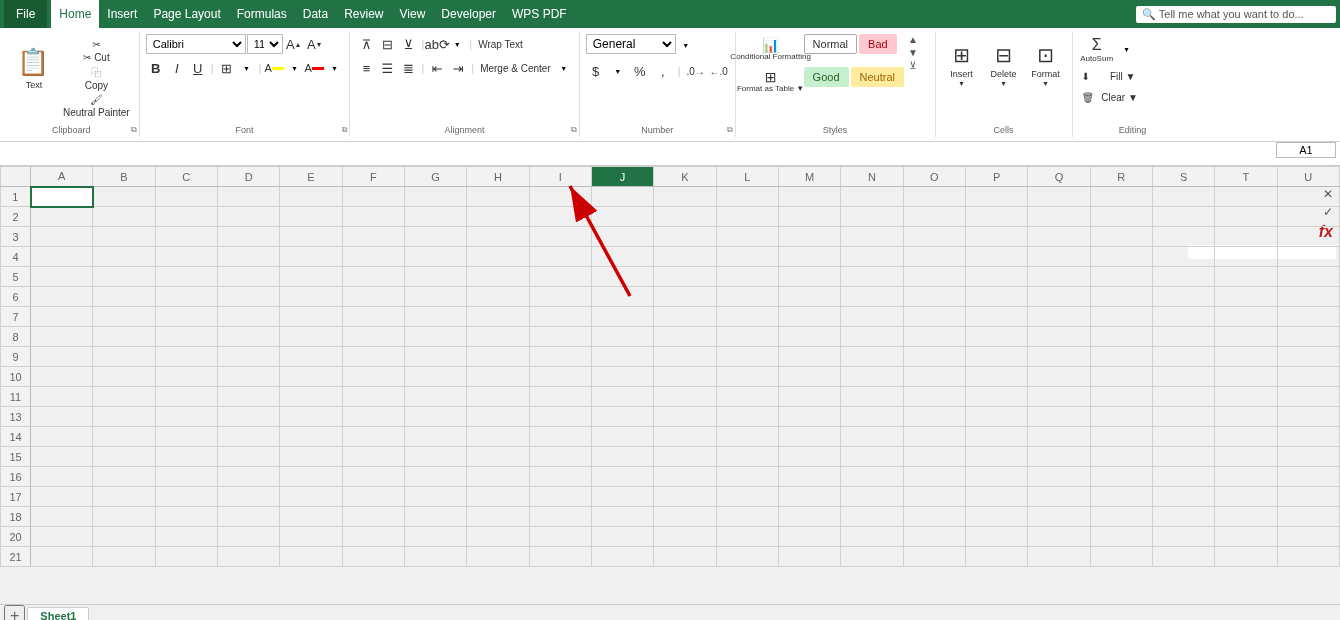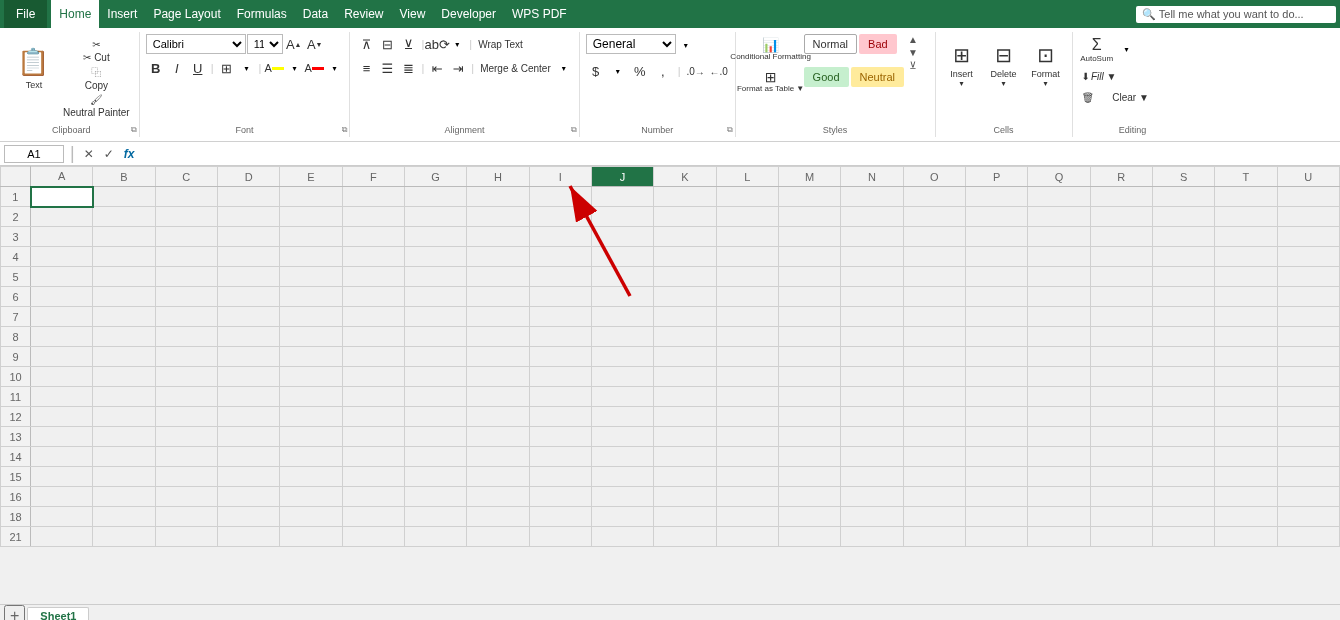--- a/index.html
+++ b/index.html
@@ -143,24 +143,25 @@
     .style-normal { background: white; border-color: #aaa; color: #333; }
     .style-bad { background: #ffc7ce; color: #9c0006; }
     .style-good { background: #c6efce; color: #276221; }
     .style-neutral { background: #ffeb9c; color: #9c6500; }
 
     
     .formula-bar {
       background: white;
       border-bottom: 1px solid #ccc;
       display: flex;
-      align-items: center;
+      align-items: flex-end;
       height: 24px;
       padding: 0 4px;
       gap: 4px;
+      flex-direction: column;
     }
     .name-box {
       width: 60px;
       border: 1px solid #bbb;
       font-size: 11px;
       padding: 1px 3px;
       height: 18px;
       text-align: center;
     }
     .fx-btn {
@@ -514,42 +515,42 @@
         <div class="hrow" style="gap:3px;">
           <button class="ribbon-btn" style="flex-direction:column;height:30px;padding:2px 4px;font-size:9px;width:36px;">
             <span style="font-size:16px;">Σ</span>
             <span style="font-size:8px;">AutoSum</span>
           </button>
           <button class="small-dropdown" style="height:30px;">▾</button>
         </div>
         <div class="hrow" style="margin-top:2px;gap:3px;">
           <button class="ribbon-btn" style="flex-direction:row;height:18px;padding:1px 3px;font-size:10px;">
             <span>⬇</span>
-            <span style="margin-left:1px;font-style:italic;">Fill ▼</span>
+            <span style="margin-left:20px;">Fill ▼</span>
           </button>
         </div>
         <div class="hrow" style="margin-top:2px;gap:3px;">
           <button class="ribbon-btn" style="flex-direction:row;height:18px;padding:1px 3px;font-size:10px;">
             <span>🗑</span>
-            <span style="margin-left:18px;">Clear ▼</span>
+            <span style="margin-left:7px;">Clear ▼</span>
           </button>
         </div>
       </div>
       <div class="section-label" style="bottom:2px;left:0;right:0;text-align:center;font-size:9px;color:#666;position:absolute;white-space:nowrap;">Editing</div>
     </div>
 
   </div>
 </div>
 
 <div class="formula-bar">
   <input class="name-box" value="A1" style="">
   <span style="color:#bbb;font-size:18px;margin:0 2px;">|</span>
   <span class="formula-x">✕</span>
   <span class="formula-check">✓</span>
-  <span class="fx-btn" style="font-style:italic;font-weight:bold;font-size:12px;color:#0369a1;">fx</span>
+  <span class="fx-btn" style="font-style:italic;font-weight:bold;font-size:16px;color:#b91c1c;">fx</span>
   <input class="formula-input" value="" style="">
 </div>
 
 <div style="display:flex;flex-direction:column;height:calc(620px - 28px - 88px - 24px - 22px - 20px);overflow:hidden;position:relative;">
 
   <div style="overflow:auto;flex:1;">
     <table class="grid-table">
       <thead>
         <tr>
           <th class="corner-header" style="width:30px;min-width:30px;"></th>
@@ -835,44 +836,20 @@
             <td></td>
             <td></td>
             <td></td>
             <td></td>
             <td></td>
             <td></td>
             <td></td>
             <td></td>
           </tr>
           <tr>
-            <td class="row-header">12</td>
-            <td></td>
-            <td></td>
-            <td></td>
-            <td></td>
-            <td></td>
-            <td></td>
-            <td></td>
-            <td></td>
-            <td></td>
-            <td></td>
-            <td></td>
-            <td></td>
-            <td></td>
-            <td></td>
-            <td></td>
-            <td></td>
-            <td></td>
-            <td></td>
-            <td></td>
-            <td></td>
-            <td></td>
-          </tr>
-          <tr>
             <td class="row-header">13</td>
             <td></td>
             <td></td>
             <td></td>
             <td></td>
             <td></td>
             <td></td>
             <td></td>
             <td></td>
             <td></td>
@@ -955,21 +932,69 @@
             <td></td>
             <td></td>
             <td></td>
             <td></td>
             <td></td>
             <td></td>
             <td></td>
             <td></td>
           </tr>
           <tr>
+            <td class="row-header">17</td>
+            <td></td>
+            <td></td>
+            <td></td>
+            <td></td>
+            <td></td>
+            <td></td>
+            <td></td>
+            <td></td>
+            <td></td>
+            <td></td>
+            <td></td>
+            <td></td>
+            <td></td>
+            <td></td>
+            <td></td>
+            <td></td>
+            <td></td>
+            <td></td>
+            <td></td>
+            <td></td>
+            <td></td>
+          </tr>
+          <tr>
             <td class="row-header">18</td>
+            <td></td>
+            <td></td>
+            <td></td>
+            <td></td>
+            <td></td>
+            <td></td>
+            <td></td>
+            <td></td>
+            <td></td>
+            <td></td>
+            <td></td>
+            <td></td>
+            <td></td>
+            <td></td>
+            <td></td>
+            <td></td>
+            <td></td>
+            <td></td>
+            <td></td>
+            <td></td>
+            <td></td>
+          </tr>
+          <tr>
+            <td class="row-header">20</td>
             <td></td>
             <td></td>
             <td></td>
             <td></td>
             <td></td>
             <td></td>
             <td></td>
             <td></td>
             <td></td>
             <td></td>

